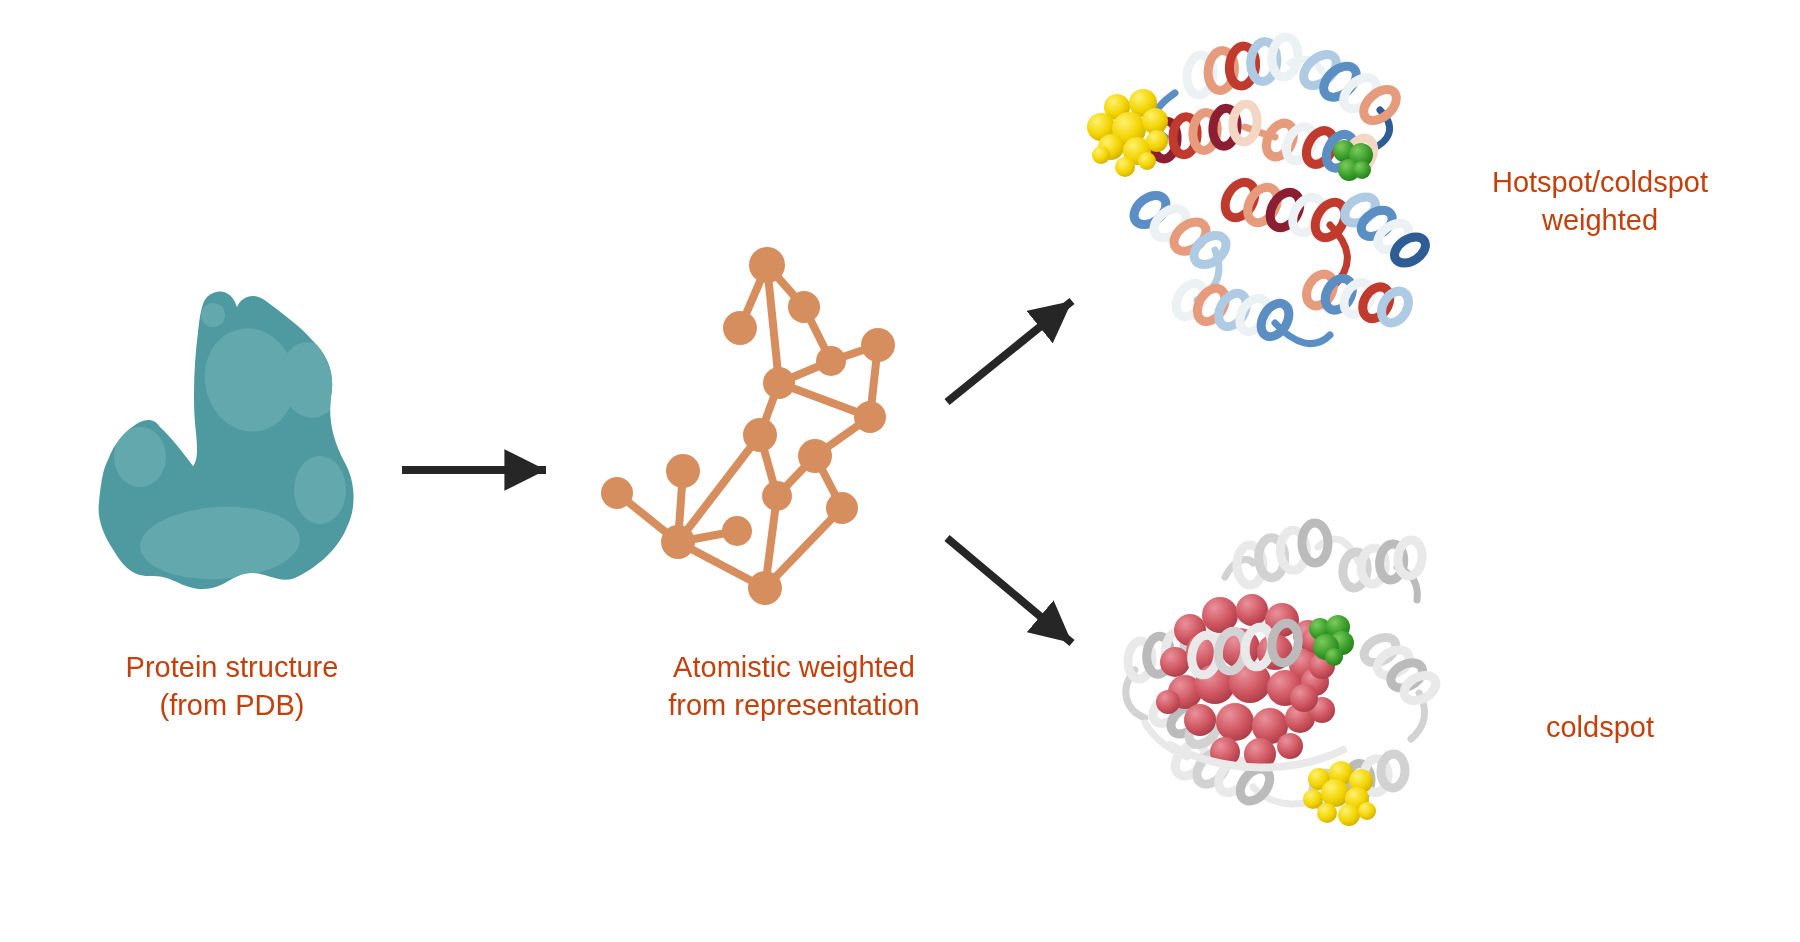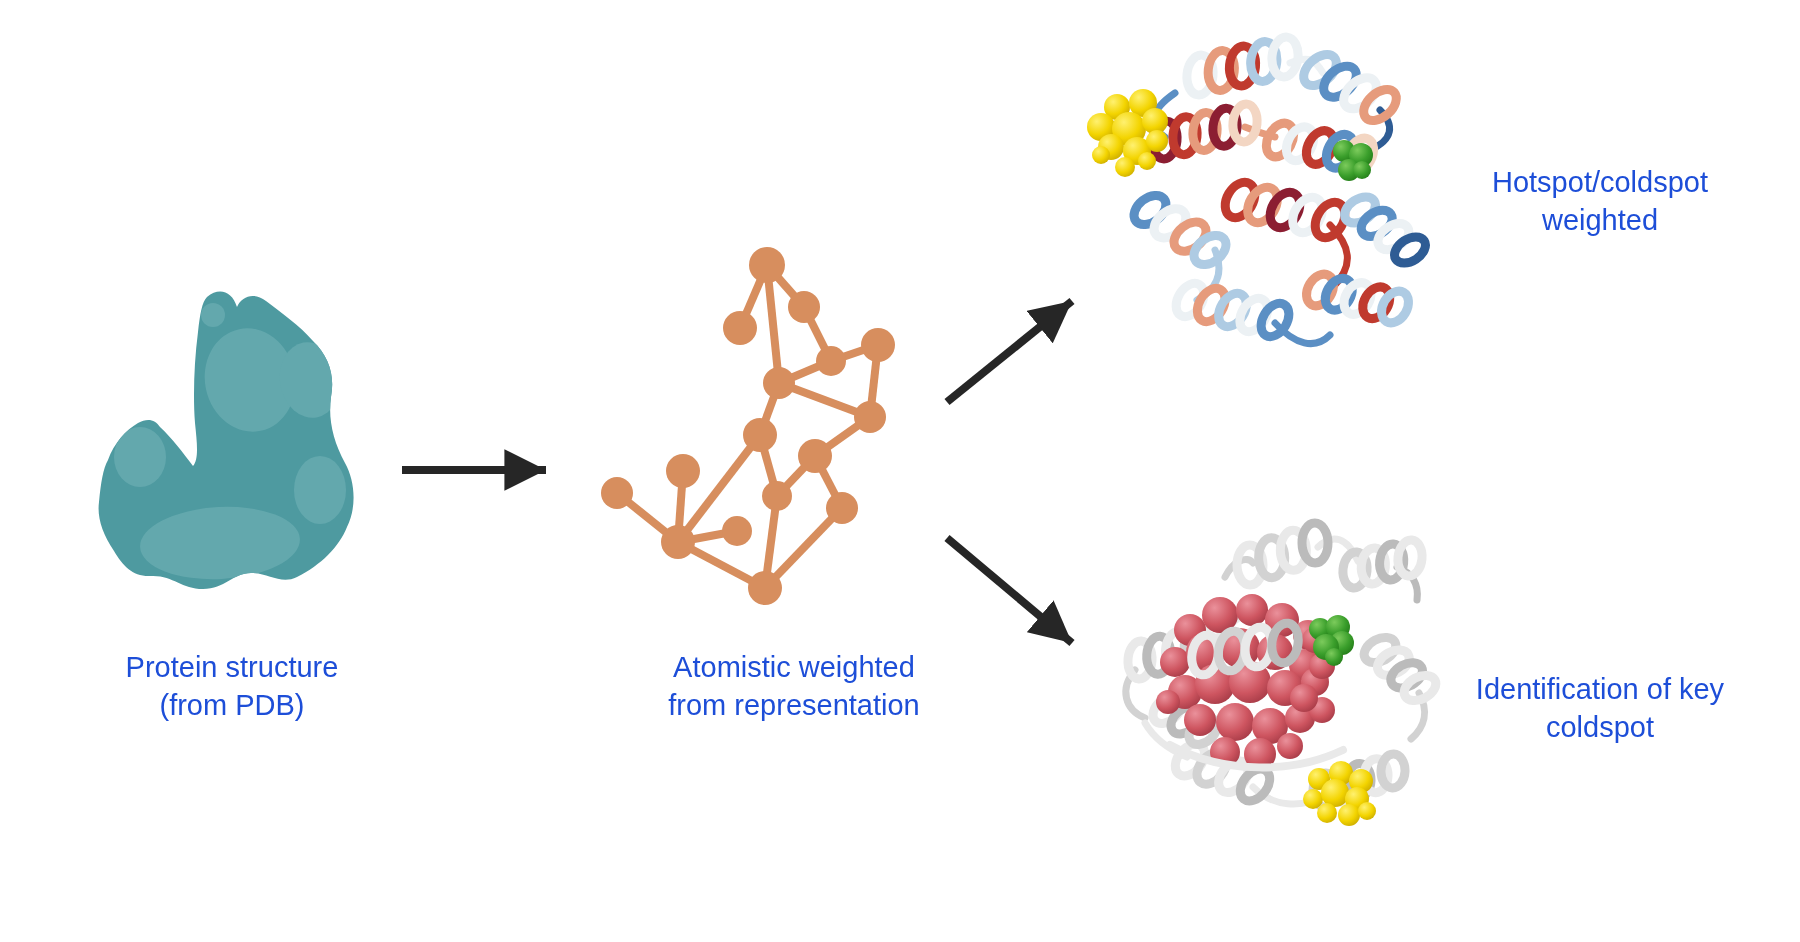--- a/index.html
+++ b/index.html
@@ -11,21 +11,21 @@
     font-family:"Liberation Sans", sans-serif;
   }
   .abs{position:absolute;}
   .caption{
     position:absolute;
     transform:translateX(-50%);
     text-align:center;
     font-size:29px;
     line-height:38px;
     font-weight:500;
-    color:#1d4ed8;
+    color:#c2410c;
     white-space:nowrap;
   }
   svg{display:block;}
 </style>
 </head>
 <body>
 
 <div id="canvas">
 
   <svg class="abs" style="left:85px;top:285px;" width="280" height="312" viewBox="0 0 280 312">
@@ -319,17 +319,17 @@
     <span>Atomistic weighted</span><br>
     <span>from representation</span>
   </div>
 
   <div class="caption" style="left:1600px;top:163px;">
     <span>Hotspot/coldspot</span><br>
     <span>weighted</span>
   </div>
 
   <div class="caption" style="left:1600px;top:670px;">
-    <span>Identification of key</span><br>
+    <br>
     <span>coldspot</span>
   </div>
 
 </div>
 
 </body></html>

